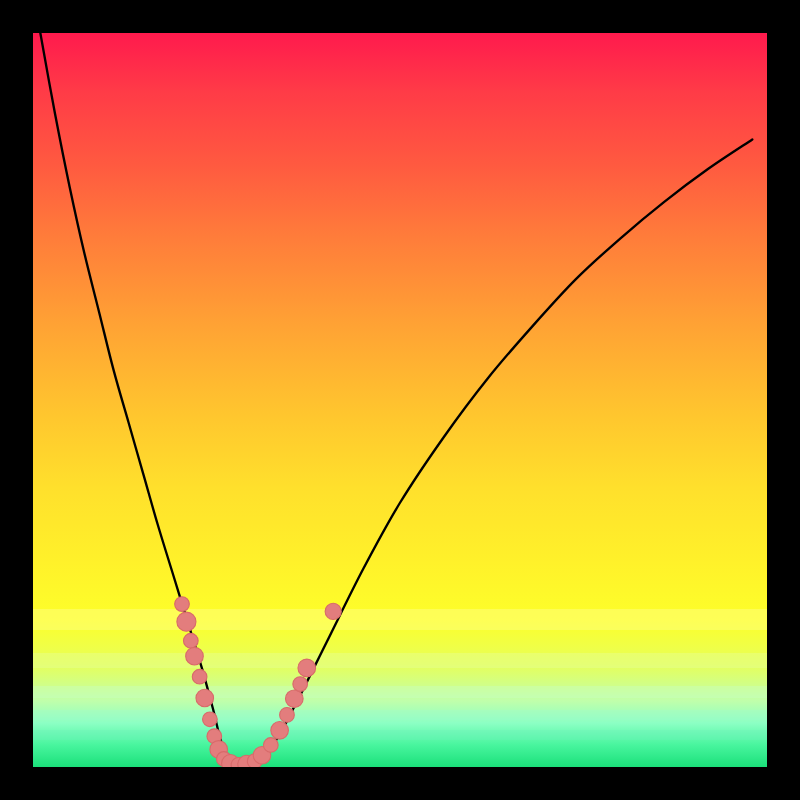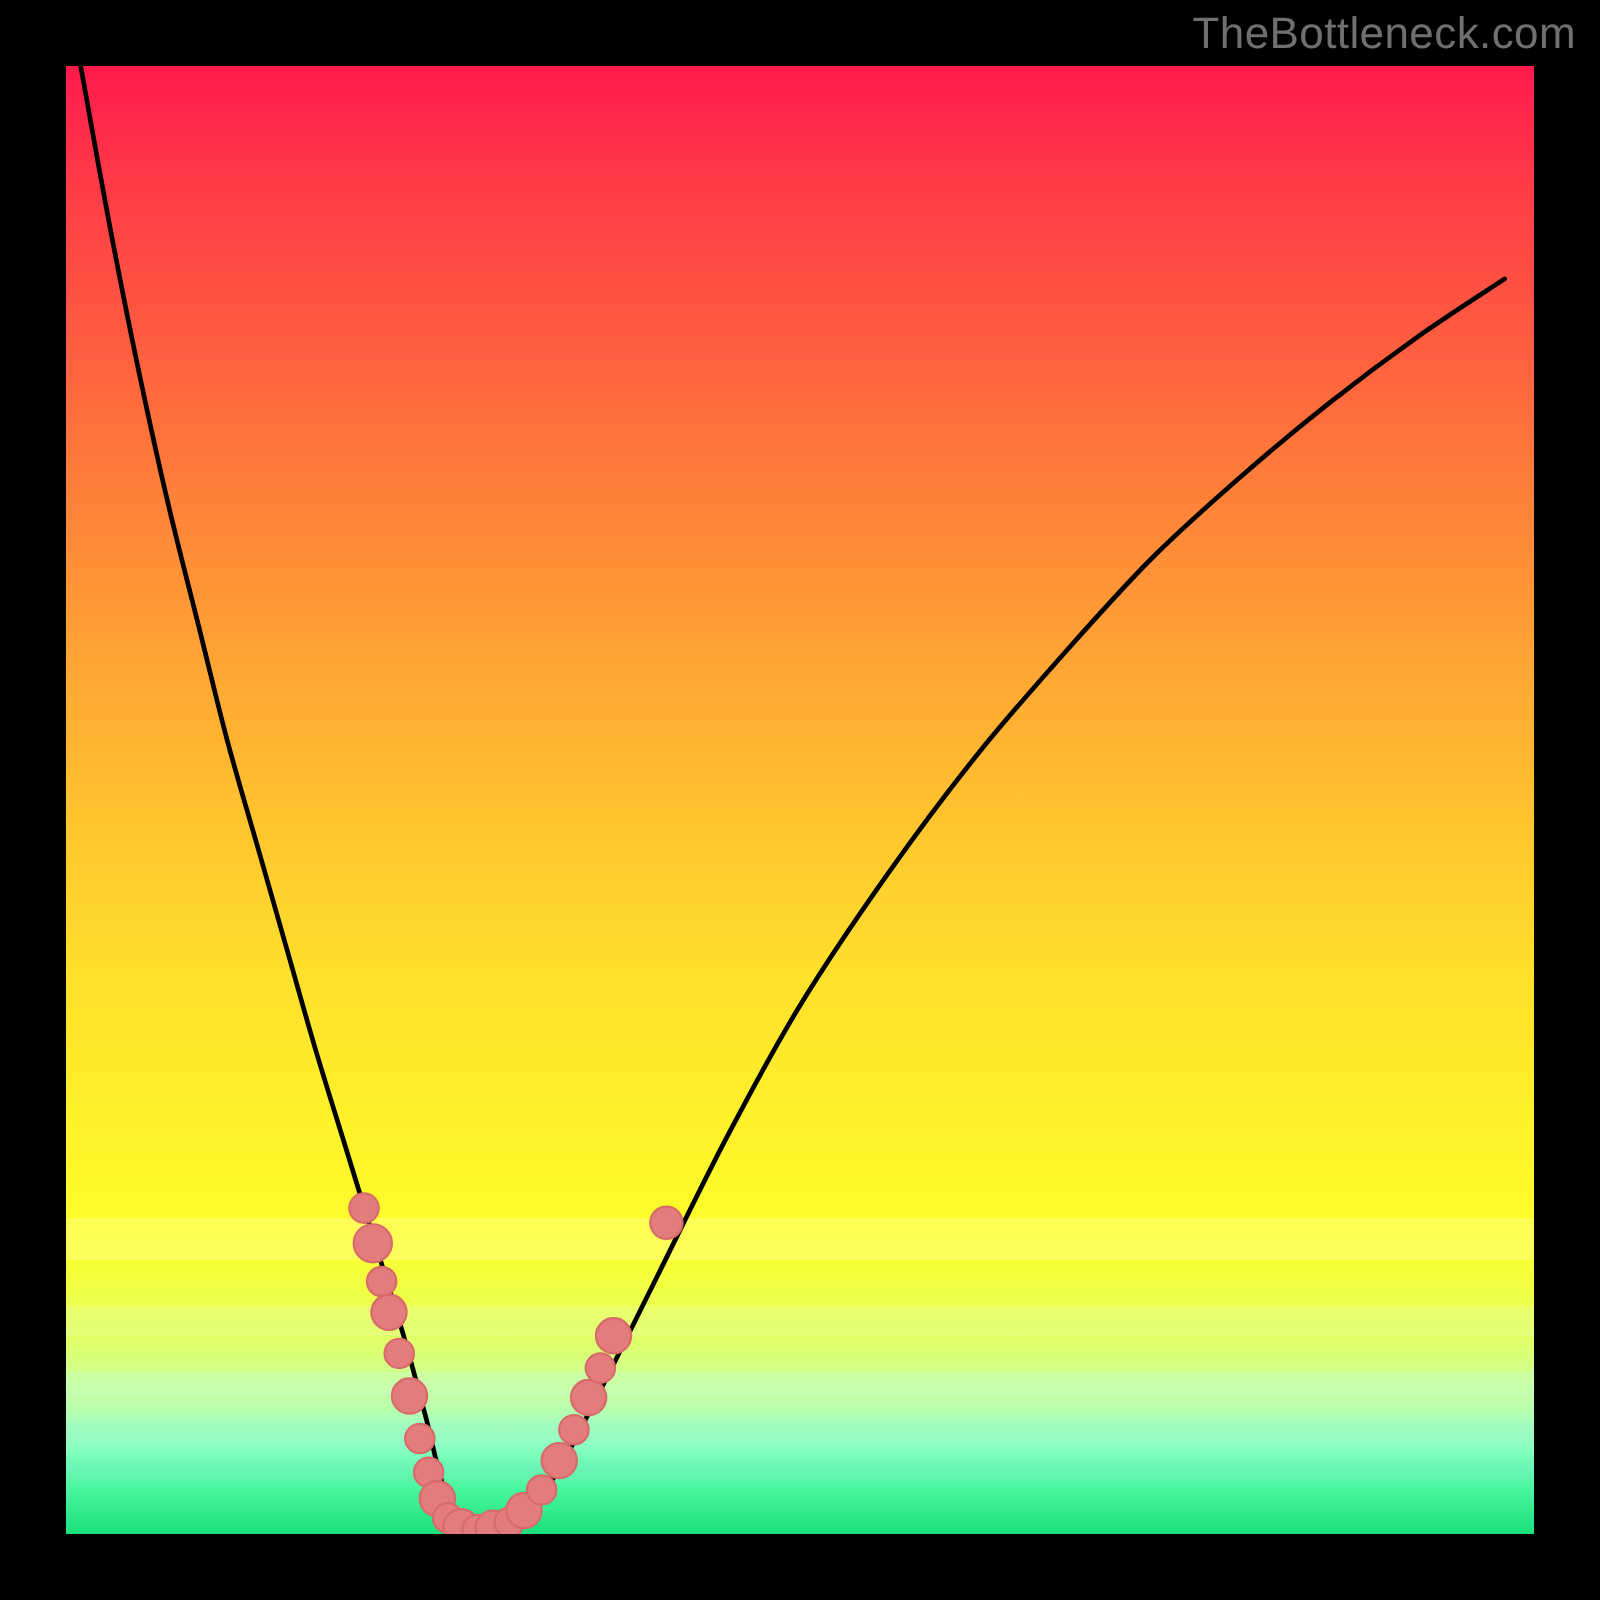--- a/index.html
+++ b/index.html
@@ -103,14 +103,13 @@
           <circle cx="33.60" cy="95.00" r="1.20" fill="#e37d7d" stroke="#d86a6a" stroke-width="0.15"></circle>
           <circle cx="34.60" cy="92.90" r="1.00" fill="#e37d7d" stroke="#d86a6a" stroke-width="0.15"></circle>
           <circle cx="35.60" cy="90.70" r="1.20" fill="#e37d7d" stroke="#d86a6a" stroke-width="0.15"></circle>
           <circle cx="36.40" cy="88.70" r="1.00" fill="#e37d7d" stroke="#d86a6a" stroke-width="0.15"></circle>
           <circle cx="37.30" cy="86.50" r="1.20" fill="#e37d7d" stroke="#d86a6a" stroke-width="0.15"></circle>
           <circle cx="40.90" cy="78.80" r="1.10" fill="#e37d7d" stroke="#d86a6a" stroke-width="0.15"></circle>
         </g>
     </svg>
   </div>
 
-  <div class="watermark">TheBottleneck.com</div>
 </div>
 
 </body></html>

